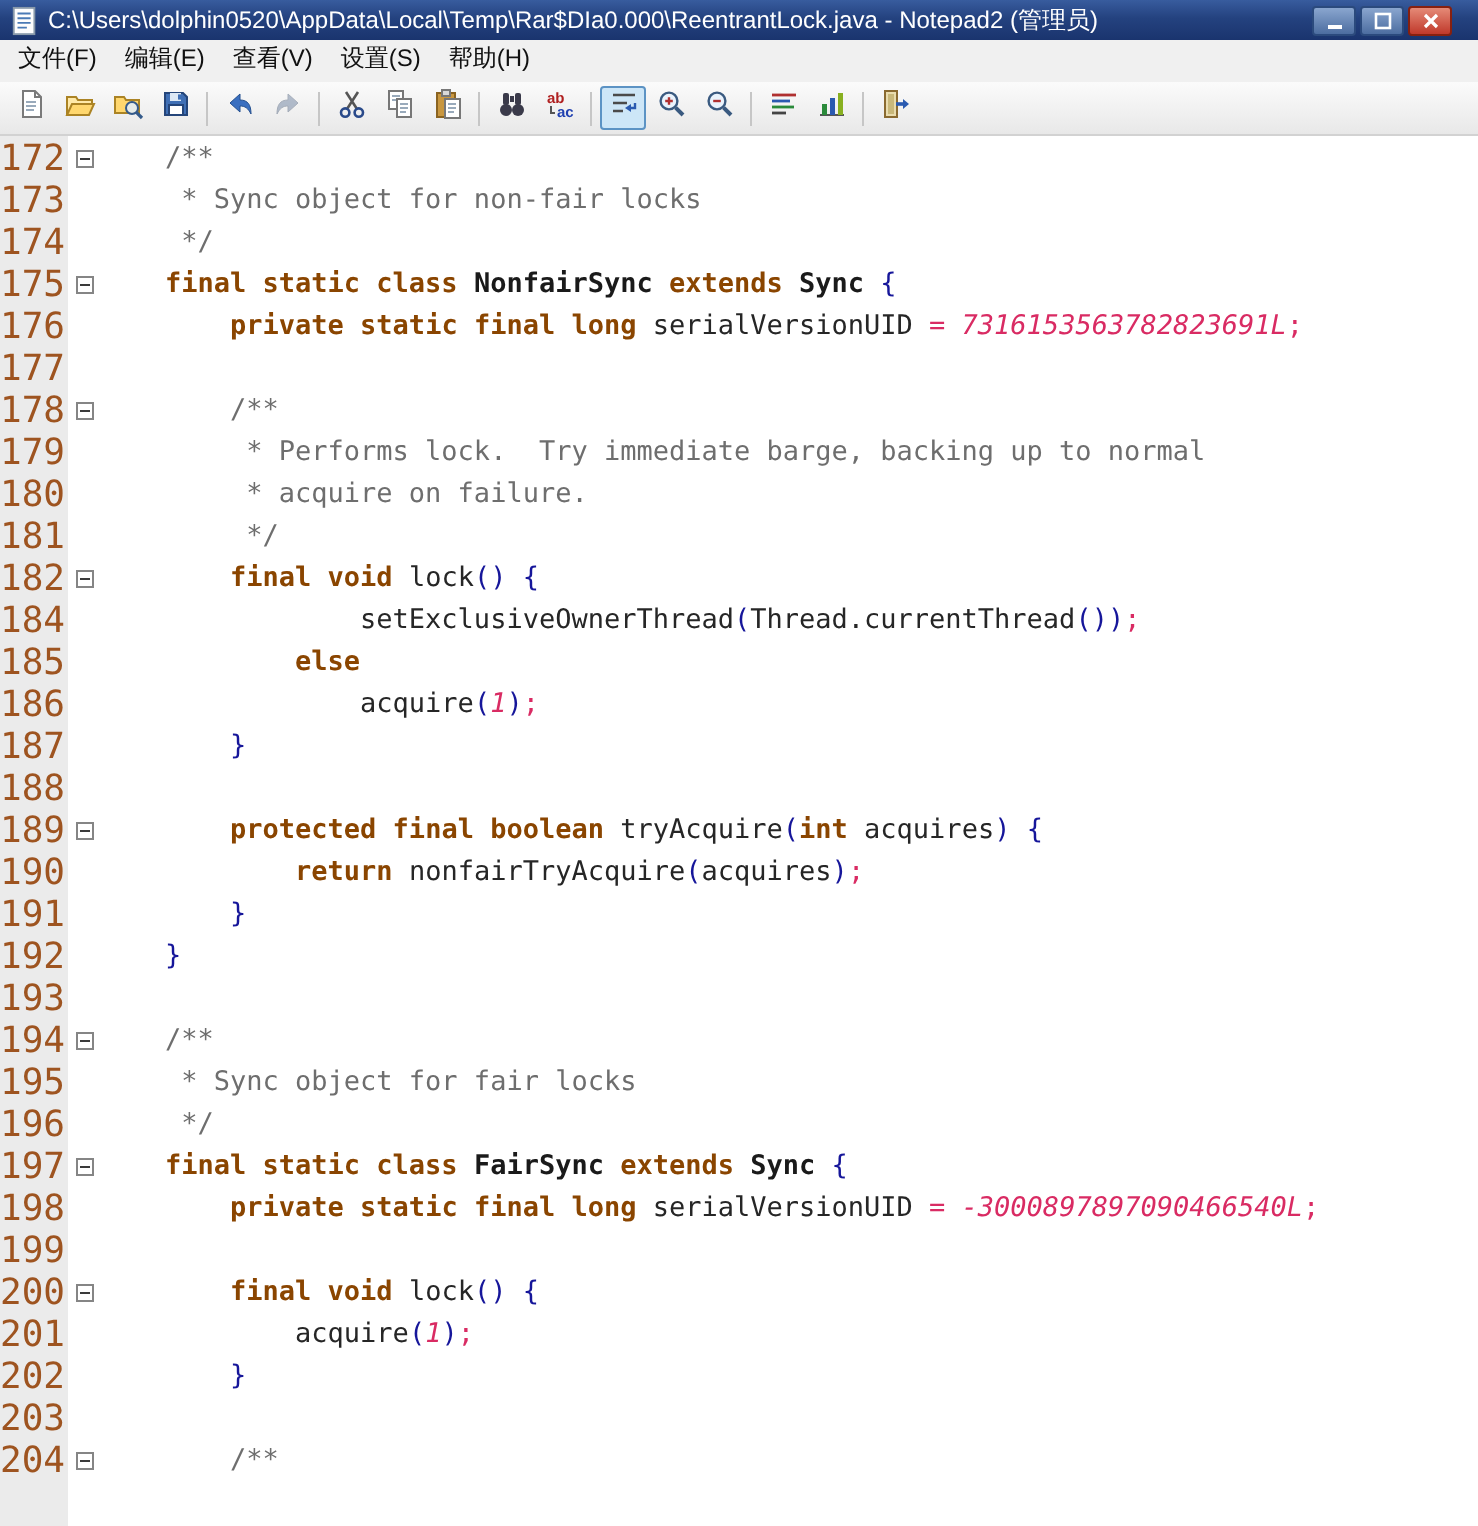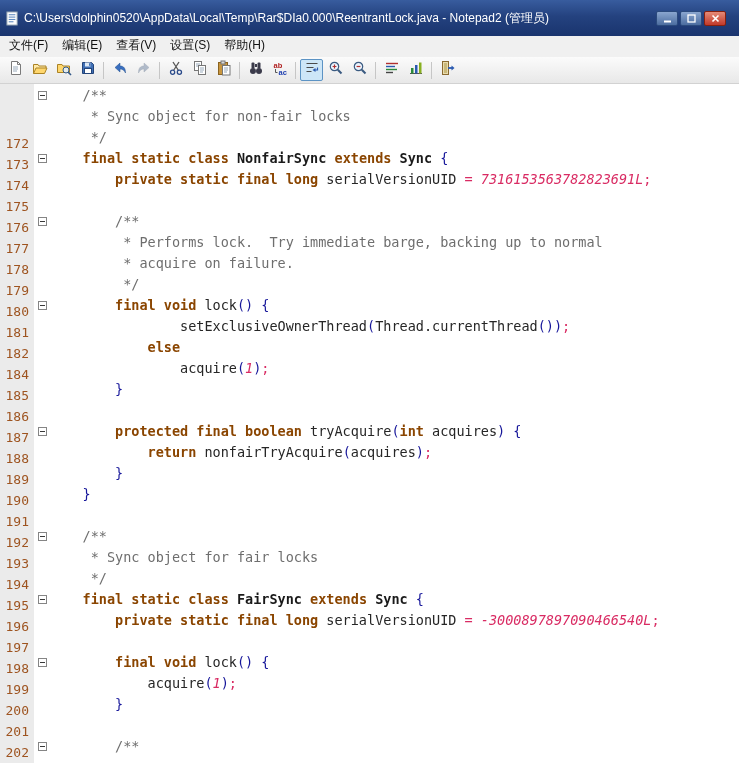--- a/index.html
+++ b/index.html
@@ -5,21 +5,21 @@
   html,body{margin:0;padding:0;}
   body{
     width:739px;height:763px;overflow:hidden;
     font-family:"Liberation Sans",sans-serif;
     background:#fff;
   }
   .window{width:739px;height:763px;display:flex;flex-direction:column;}
 
   
   .titlebar{
-    height:36px;flex:none;display:flex;align-items:center;
+    height:20px;flex:none;display:flex;align-items:center;
     padding:0 13px 0 4px;
     background:linear-gradient(180deg,#3b5f a0,#1b3a73);
     background:linear-gradient(180deg,#385c9e 0%,#24427f 45%,var(--c-titlebar,#1a346e) 100%);
     color:#fff;font-size:12px;
   }
   .app-icon{width:16px;height:16px;flex:none;display:flex;align-items:center;justify-content:center;}
   .title-text{flex:1;margin-left:4px;white-space:nowrap;overflow:hidden;text-overflow:clip;}
   .win-controls{display:flex;gap:2px;flex:none;margin-left:4px;}
   .wc{width:22px;height:15px;display:flex;align-items:center;justify-content:center;border-radius:2px;box-sizing:border-box;}
   .wc.min,.wc.max{background:linear-gradient(180deg,#8aa6cf,#4c6da0);border:1px solid #2b4a7d;}
@@ -55,21 +55,21 @@
     flex:1;overflow:hidden;position:relative;
     font-family:"DejaVu Sans Mono",monospace;
     font-size:13.5px;line-height:21px;
     background:linear-gradient(90deg,#ebebeb 0,#ebebeb 34px,#ffffff 34px);
     padding-top:1px;
   }
   .row{display:flex;height:21px;}
   .num{
     width:34px;flex:none;box-sizing:border-box;
     background:#ebebeb;color:var(--c-line_number,#9e5420);
-    text-align:right;padding-right:5px;font-size:13px;margin-top:48px;
+    text-align:right;padding-right:5px;font-size:18px;
   }
   .fold{width:16px;flex:none;display:flex;align-items:center;justify-content:center;background:#fff;}
   .foldbox{width:9px;height:9px;box-sizing:border-box;border:1px solid #858585;background:#fff;position:relative;}
   .foldbox::before{content:"";position:absolute;left:1px;right:1px;top:3px;height:1px;background:#3a3a3a;}
   .code{flex:1 0 auto;white-space:pre;color:var(--c-plain,#262626);}
 
   .tok-pl{color:var(--c-plain,#262626);}
   .tok-k{color:var(--c-keyword,#8a4500);font-weight:bold;}
   .tok-c{color:var(--c-comment,#6e6e6e);}
   .tok-n{color:var(--c-number,#d92b63);font-style:italic;}

